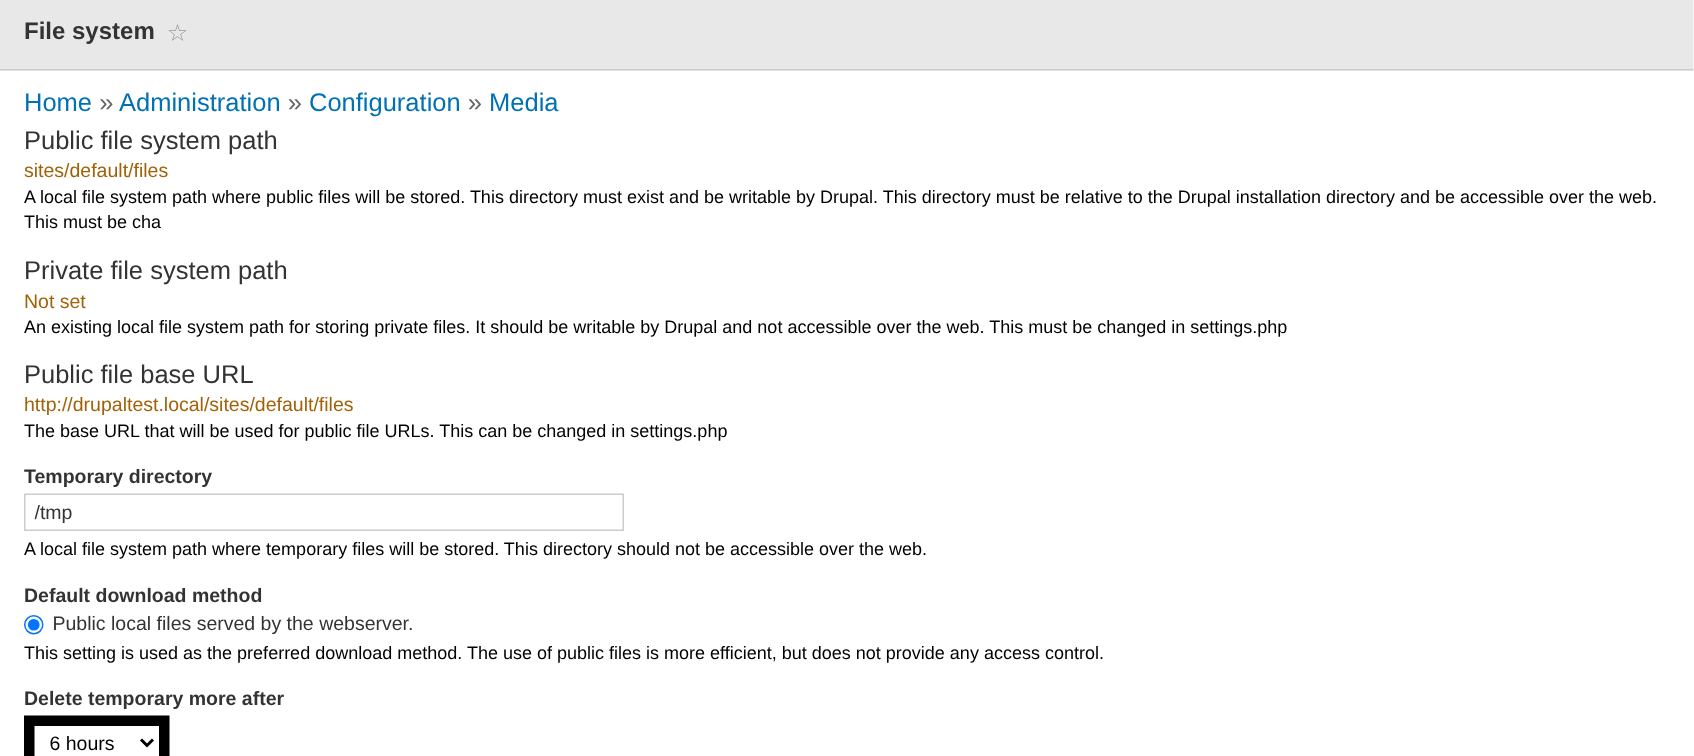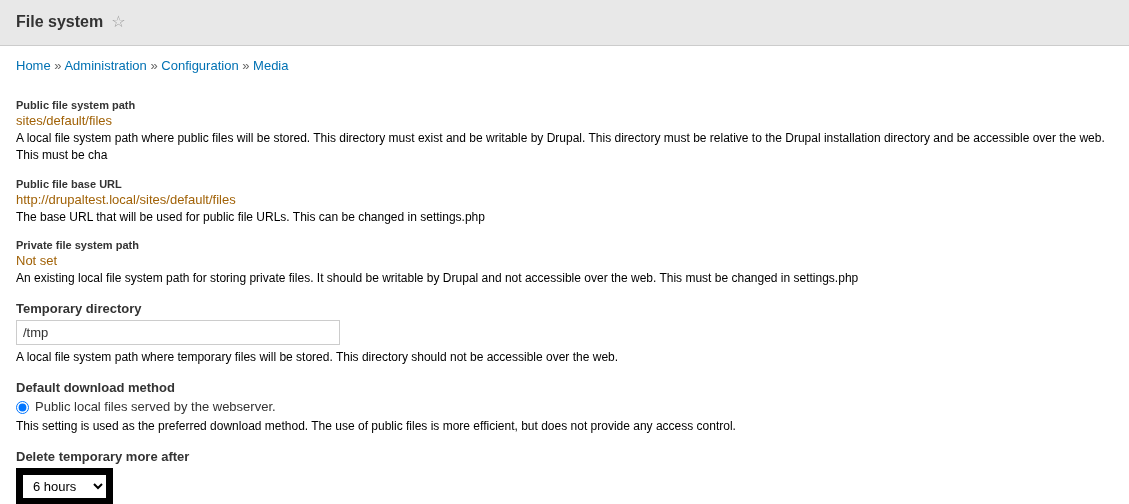--- a/index.html
+++ b/index.html
@@ -25,35 +25,35 @@
     .star-icon {
       color: #999;
       font-size: 16px;
       cursor: pointer;
     }
     .content {
       padding: 12px 16px;
       max-width: 1129px;
     }
     .breadcrumb {
-      margin-bottom: 26px;
-      font-size: 13px;
+      margin-bottom: 5px;
+      font-size: 17px;
       color: #0071b3;
     }
     .breadcrumb a {
       color: #0071b3;
       text-decoration: none;
     }
     .breadcrumb span { color: #666; }
     .field-section {
       margin-bottom: 14px;
     }
     .field-label {
-      font-weight: bold;
-      font-size: 11px;
+      font-weight: normal;
+      font-size: 17px;
       margin-bottom: 2px;
     }
     .field-value {
       font-size: 13px;
       color: #a16207;
       margin-bottom: 2px;
     }
     .field-description {
       font-size: 12px;
       color: #000000;
@@ -62,21 +62,21 @@
     .form-section {
       margin-bottom: 14px;
     }
     .form-label {
       font-weight: bold;
       font-size: 13px;
       margin-bottom: 4px;
       display: block;
     }
     .text-input {
-      width: 324px;
+      width: 400px;
       padding: 4px 6px;
       border: 1px solid #ccc;
       font-size: 13px;
       color: #333;
       background: #fff;
     }
     .radio-row {
       display: flex;
       align-items: flex-end;
       gap: 6px;
@@ -122,29 +122,29 @@
     <a href="#">Media</a>
   </div>
 
   <div class="field-section">
     <div class="field-label">Public file system path</div>
     <div class="field-value">sites/default/files</div>
     <div class="field-description">A local file system path where public files will be stored. This directory must exist and be writable by Drupal. This directory must be relative to the Drupal installation directory and be accessible over the web. This must be cha</div>
   </div>
 
   <div class="field-section">
+    <div class="field-label">Private file system path</div>
+    <div class="field-value">Not set</div>
+    <div class="field-description">An existing local file system path for storing private files. It should be writable by Drupal and not accessible over the web. This must be changed in settings.php</div>
+  </div>
+
+  <div class="field-section">
     <div class="field-label">Public file base URL</div>
     <div class="field-value">http://drupaltest.local/sites/default/files</div>
     <div class="field-description">The base URL that will be used for public file URLs. This can be changed in settings.php</div>
-  </div>
-
-  <div class="field-section">
-    <div class="field-label">Private file system path</div>
-    <div class="field-value">Not set</div>
-    <div class="field-description">An existing local file system path for storing private files. It should be writable by Drupal and not accessible over the web. This must be changed in settings.php</div>
   </div>
 
   <div class="form-section">
     <label class="form-label">Temporary directory</label>
     <input type="text" class="text-input" value="/tmp" style="">
     <div class="field-description" style="margin-top:4px;">A local file system path where temporary files will be stored. This directory should not be accessible over the web.</div>
   </div>
 
   <div class="form-section">
     <div class="form-label">Default download method</div>

